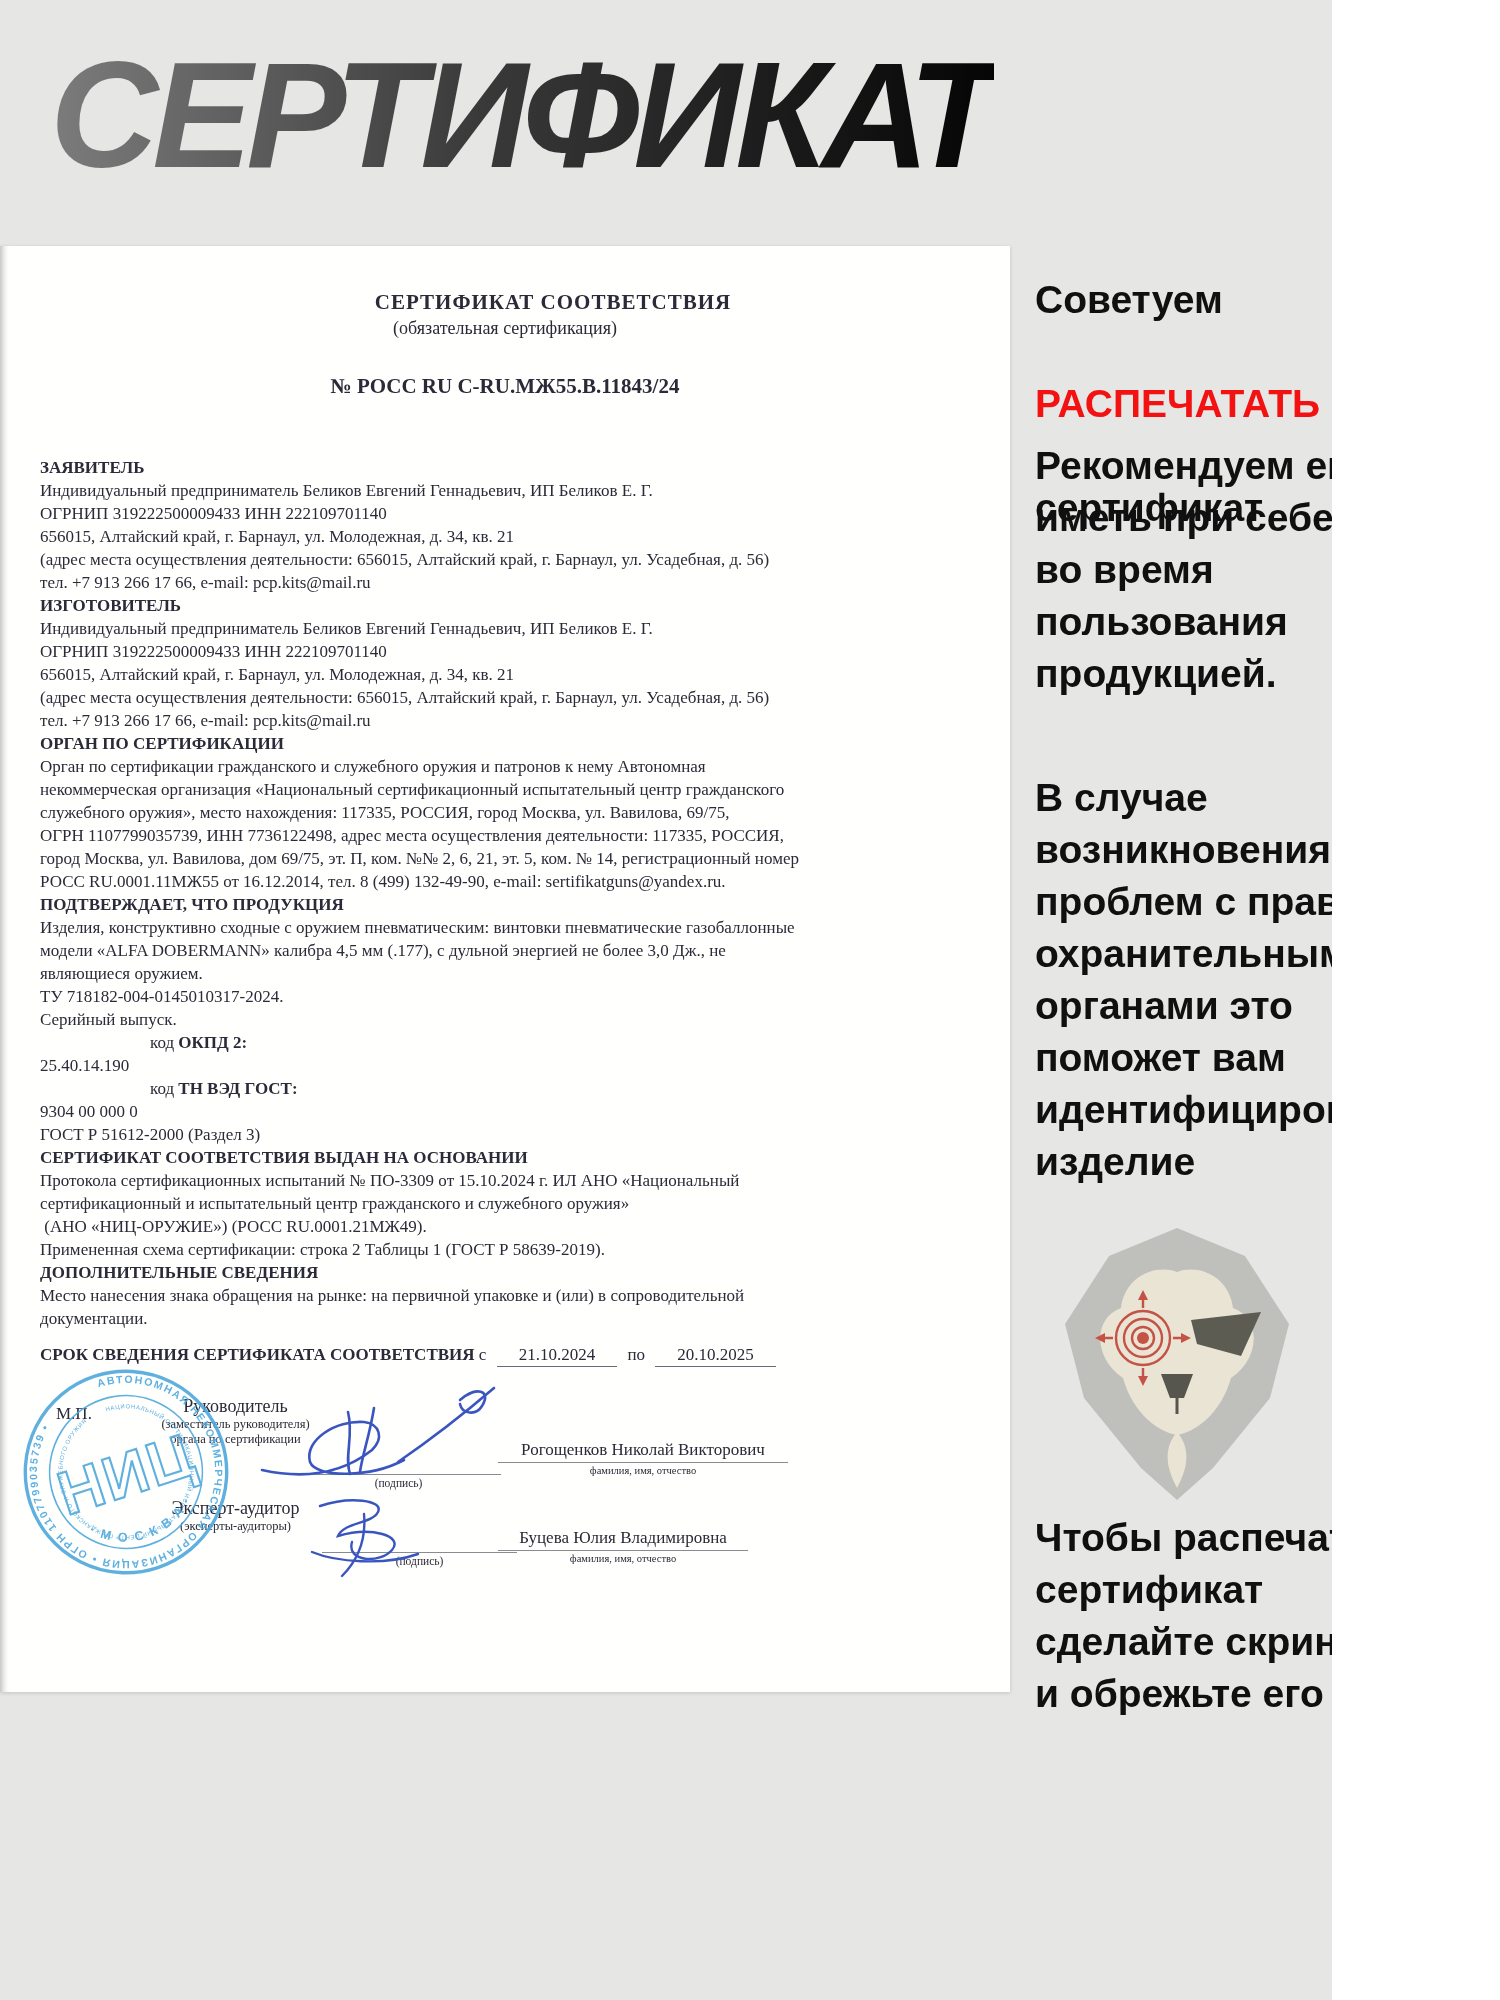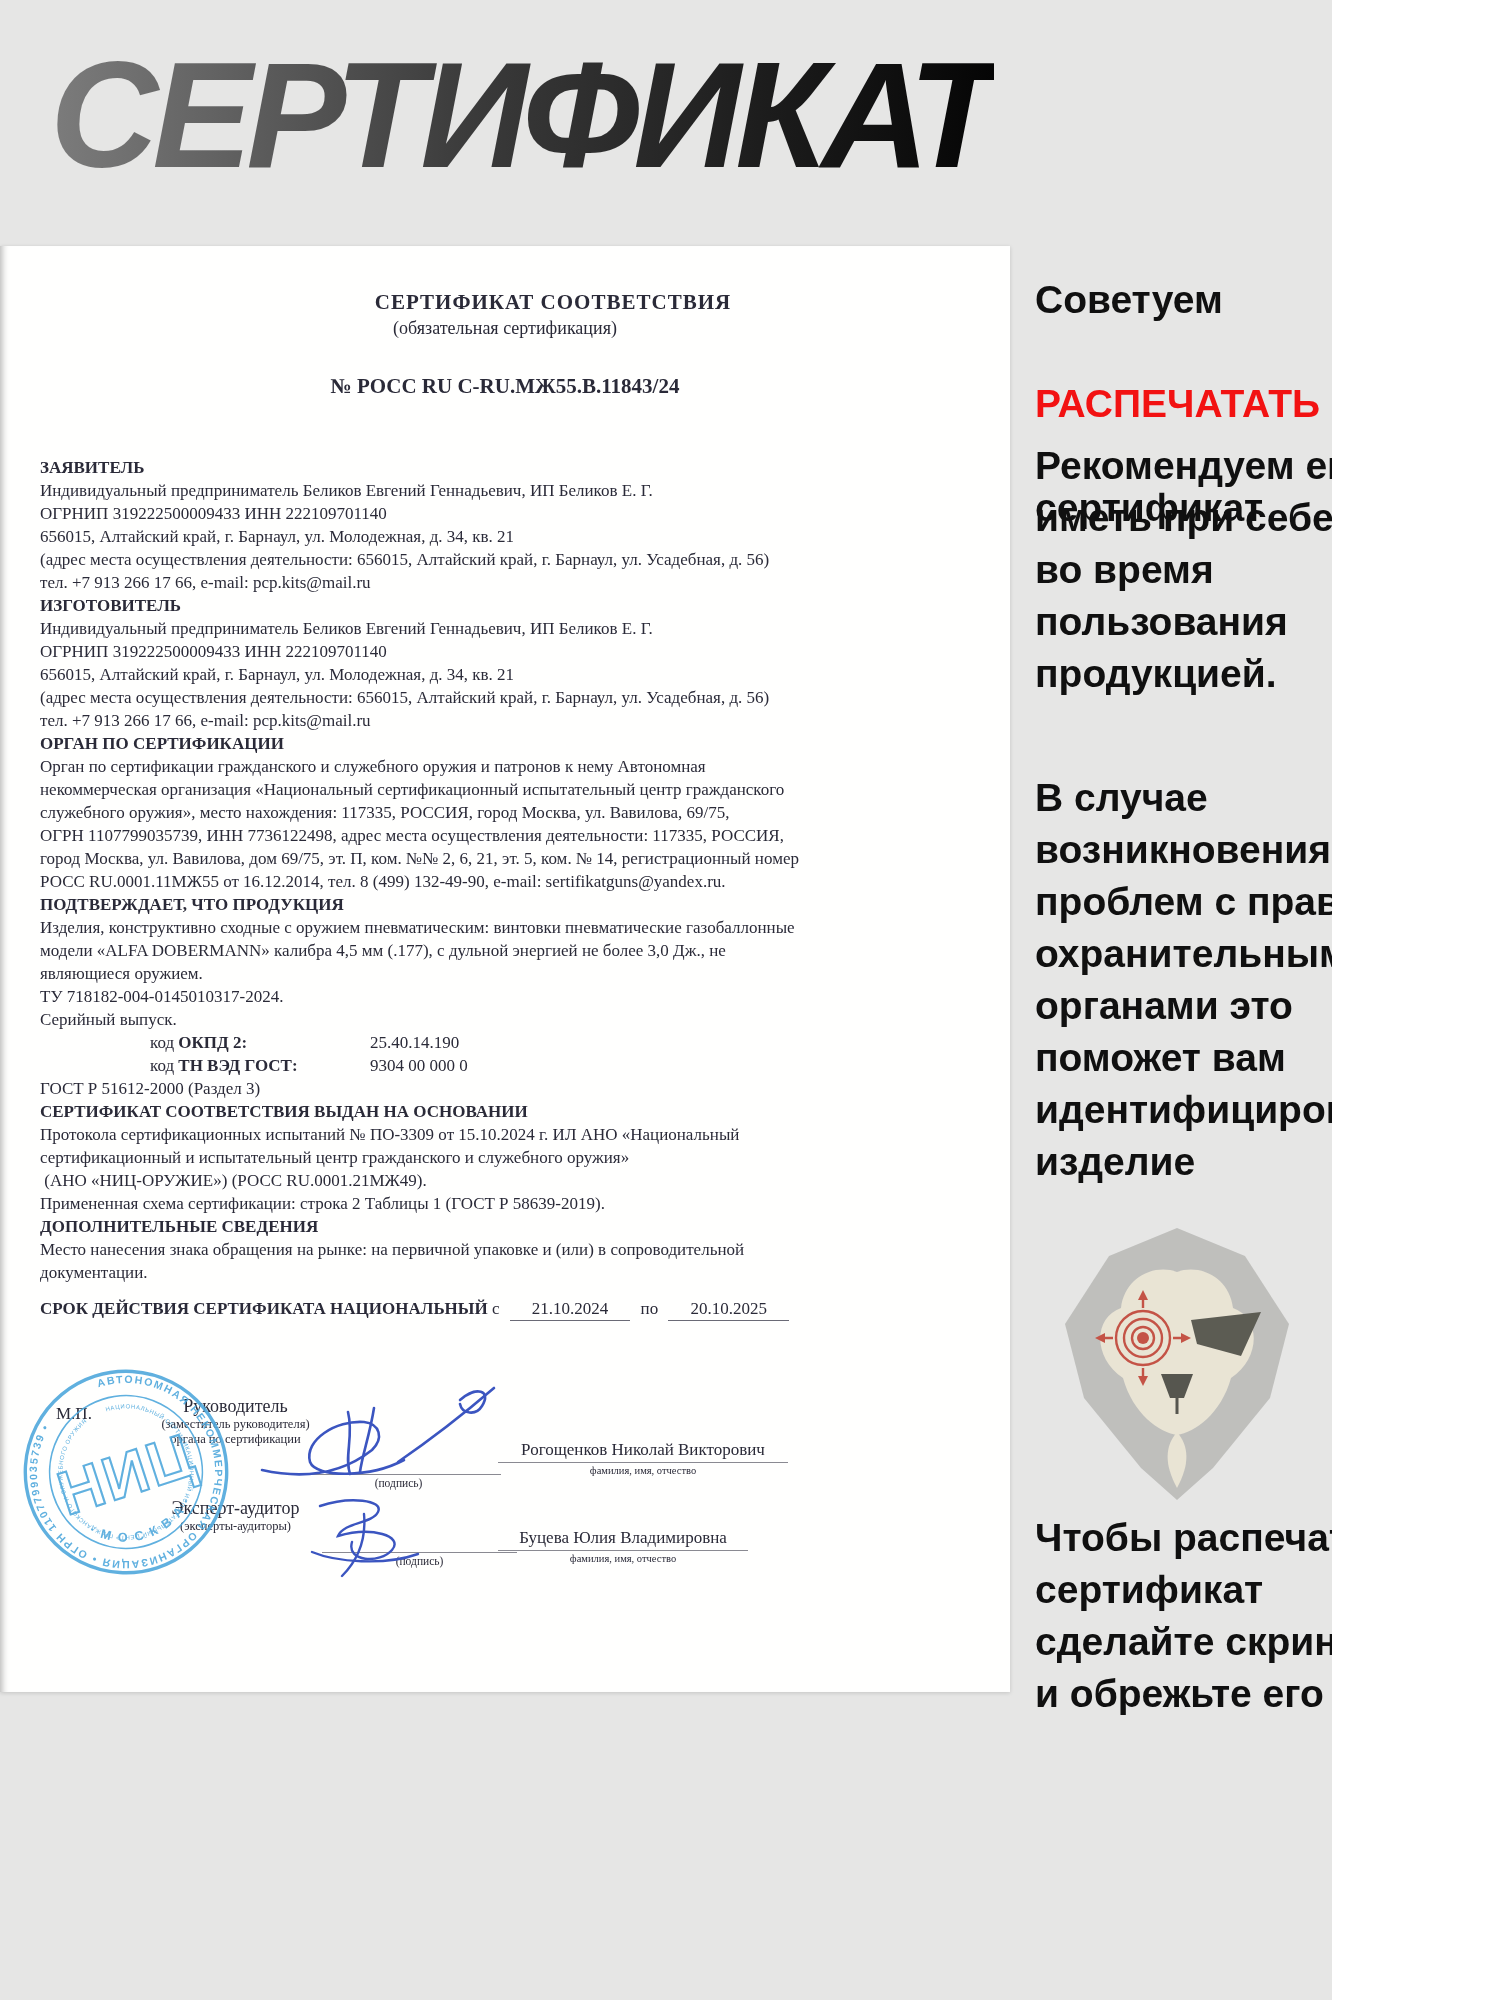--- a/index.html
+++ b/index.html
@@ -25,21 +25,21 @@
     color:#2a2a38;
   }
   .doc-title{position:absolute;left:0;top:44px;width:100%;text-align:center;
     font-size:21px;font-weight:bold;letter-spacing:1px;margin-left:48px;}
   .doc-subtitle{position:absolute;left:0;top:72px;width:100%;text-align:center;font-size:18px;}
   .doc-number{position:absolute;left:0;top:128px;width:100%;text-align:center;
     font-size:21px;font-weight:bold;}
   .doc-body{position:absolute;left:40px;top:210px;width:740px;font-size:17px;line-height:23px;}
   .doc-body .h{font-weight:bold;white-space:pre;}
   .doc-body .p{margin:0;white-space:pre;}
-  .code-row{display:flex;white-space:pre;}
+  .code-row{display:flex;white-space:pre;flex-direction:column;}
   .code-row .lbl{margin-left:110px;width:220px;}
   .validity{margin-top:13px;white-space:nowrap;}
   .validity b{font-weight:bold;}
   .date-u{display:inline-block;border-bottom:1.5px solid #6a6a76;padding:0 22px;margin:0 6px;}
   
   .mp{position:absolute;left:56px;top:1158px;font-size:17px;}
   .role{position:absolute;text-align:center;}
   .role .t{font-size:18px;}
   .role .s{font-size:12.5px;line-height:15px;}
   .role1{left:128px;top:1150px;width:215px;}
@@ -116,21 +116,21 @@
       <div class="p">ГОСТ Р 51612-2000 (Раздел 3)</div>
       <div class="h">СЕРТИФИКАТ СООТВЕТСТВИЯ ВЫДАН НА ОСНОВАНИИ</div>
       <div class="p">Протокола сертификационных испытаний № ПО-3309 от 15.10.2024 г. ИЛ АНО «Национальный
 сертификационный и испытательный центр гражданского и служебного оружия»
  (АНО «НИЦ-ОРУЖИЕ») (РОСС RU.0001.21МЖ49).
 Примененная схема сертификации: строка 2 Таблицы 1 (ГОСТ Р 58639-2019).</div>
       <div class="h">ДОПОЛНИТЕЛЬНЫЕ СВЕДЕНИЯ</div>
       <div class="p">Место нанесения знака обращения на рынке: на первичной упаковке и (или) в сопроводительной
 документации.</div>
       <div class="validity">
-        <b>СРОК ДЕЙСТВИЯ СЕРТИФИКАТА НАЦИОНАЛЬНЫЙ</b>
+        <b>СРОК СВЕДЕНИЯ СЕРТИФИКАТА СООТВЕТСТВИЯ</b>
         <span>с</span>
         <span class="date-u">21.10.2024</span>
         <span>по</span>
         <span class="date-u">20.10.2025</span>
       </div>
     </div>
 
     <div class="mp">М.П.</div>
 
     <div class="role role1">

